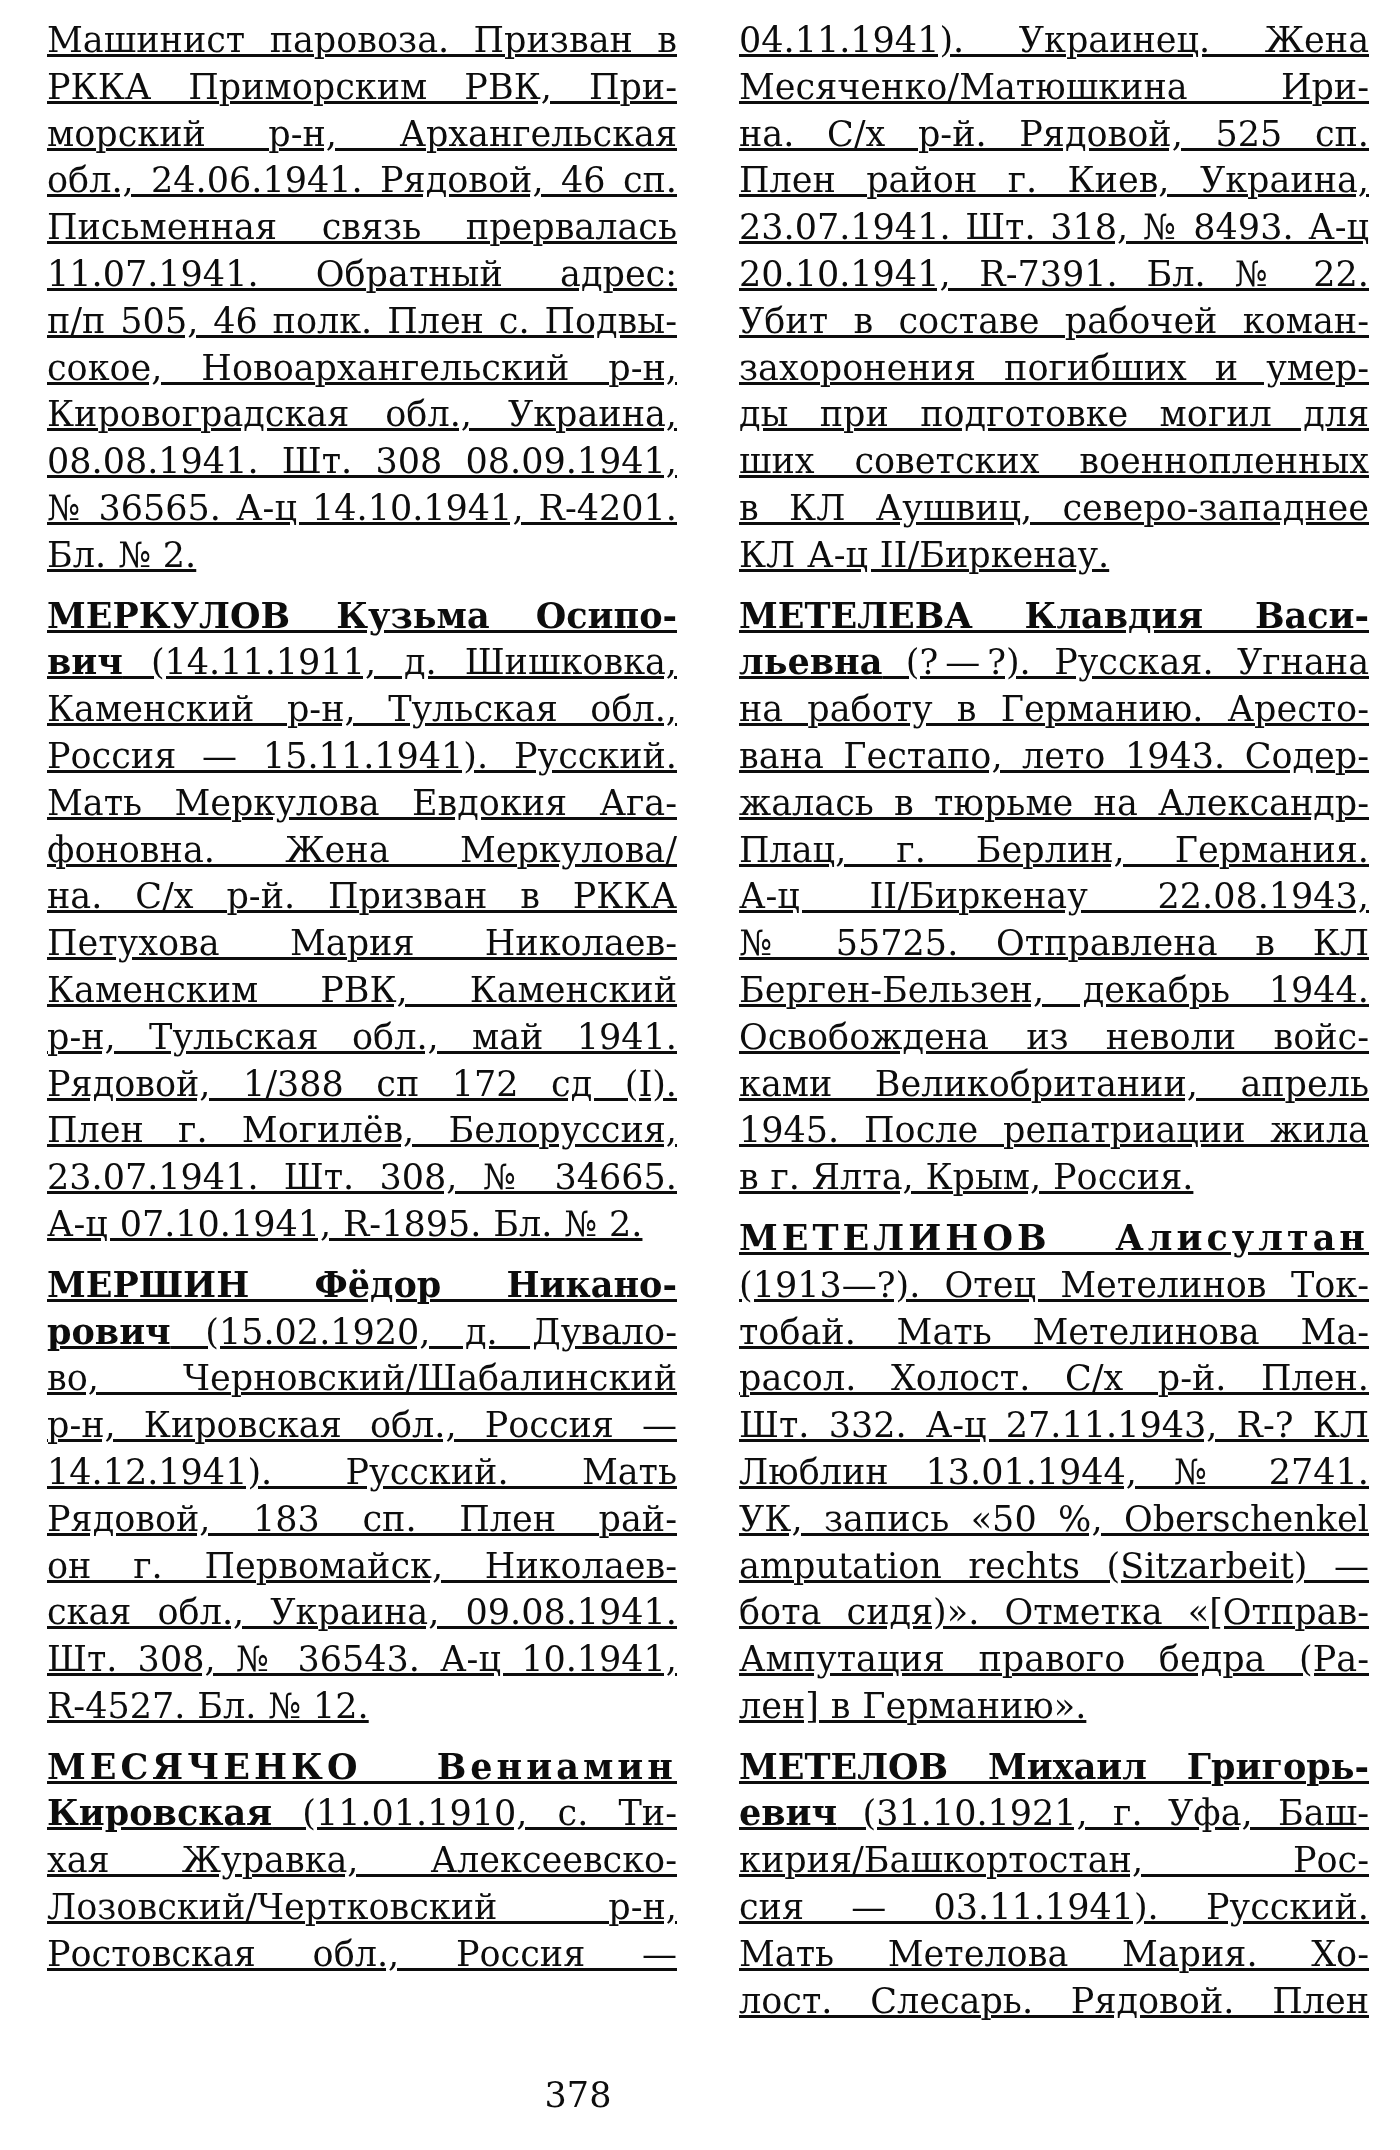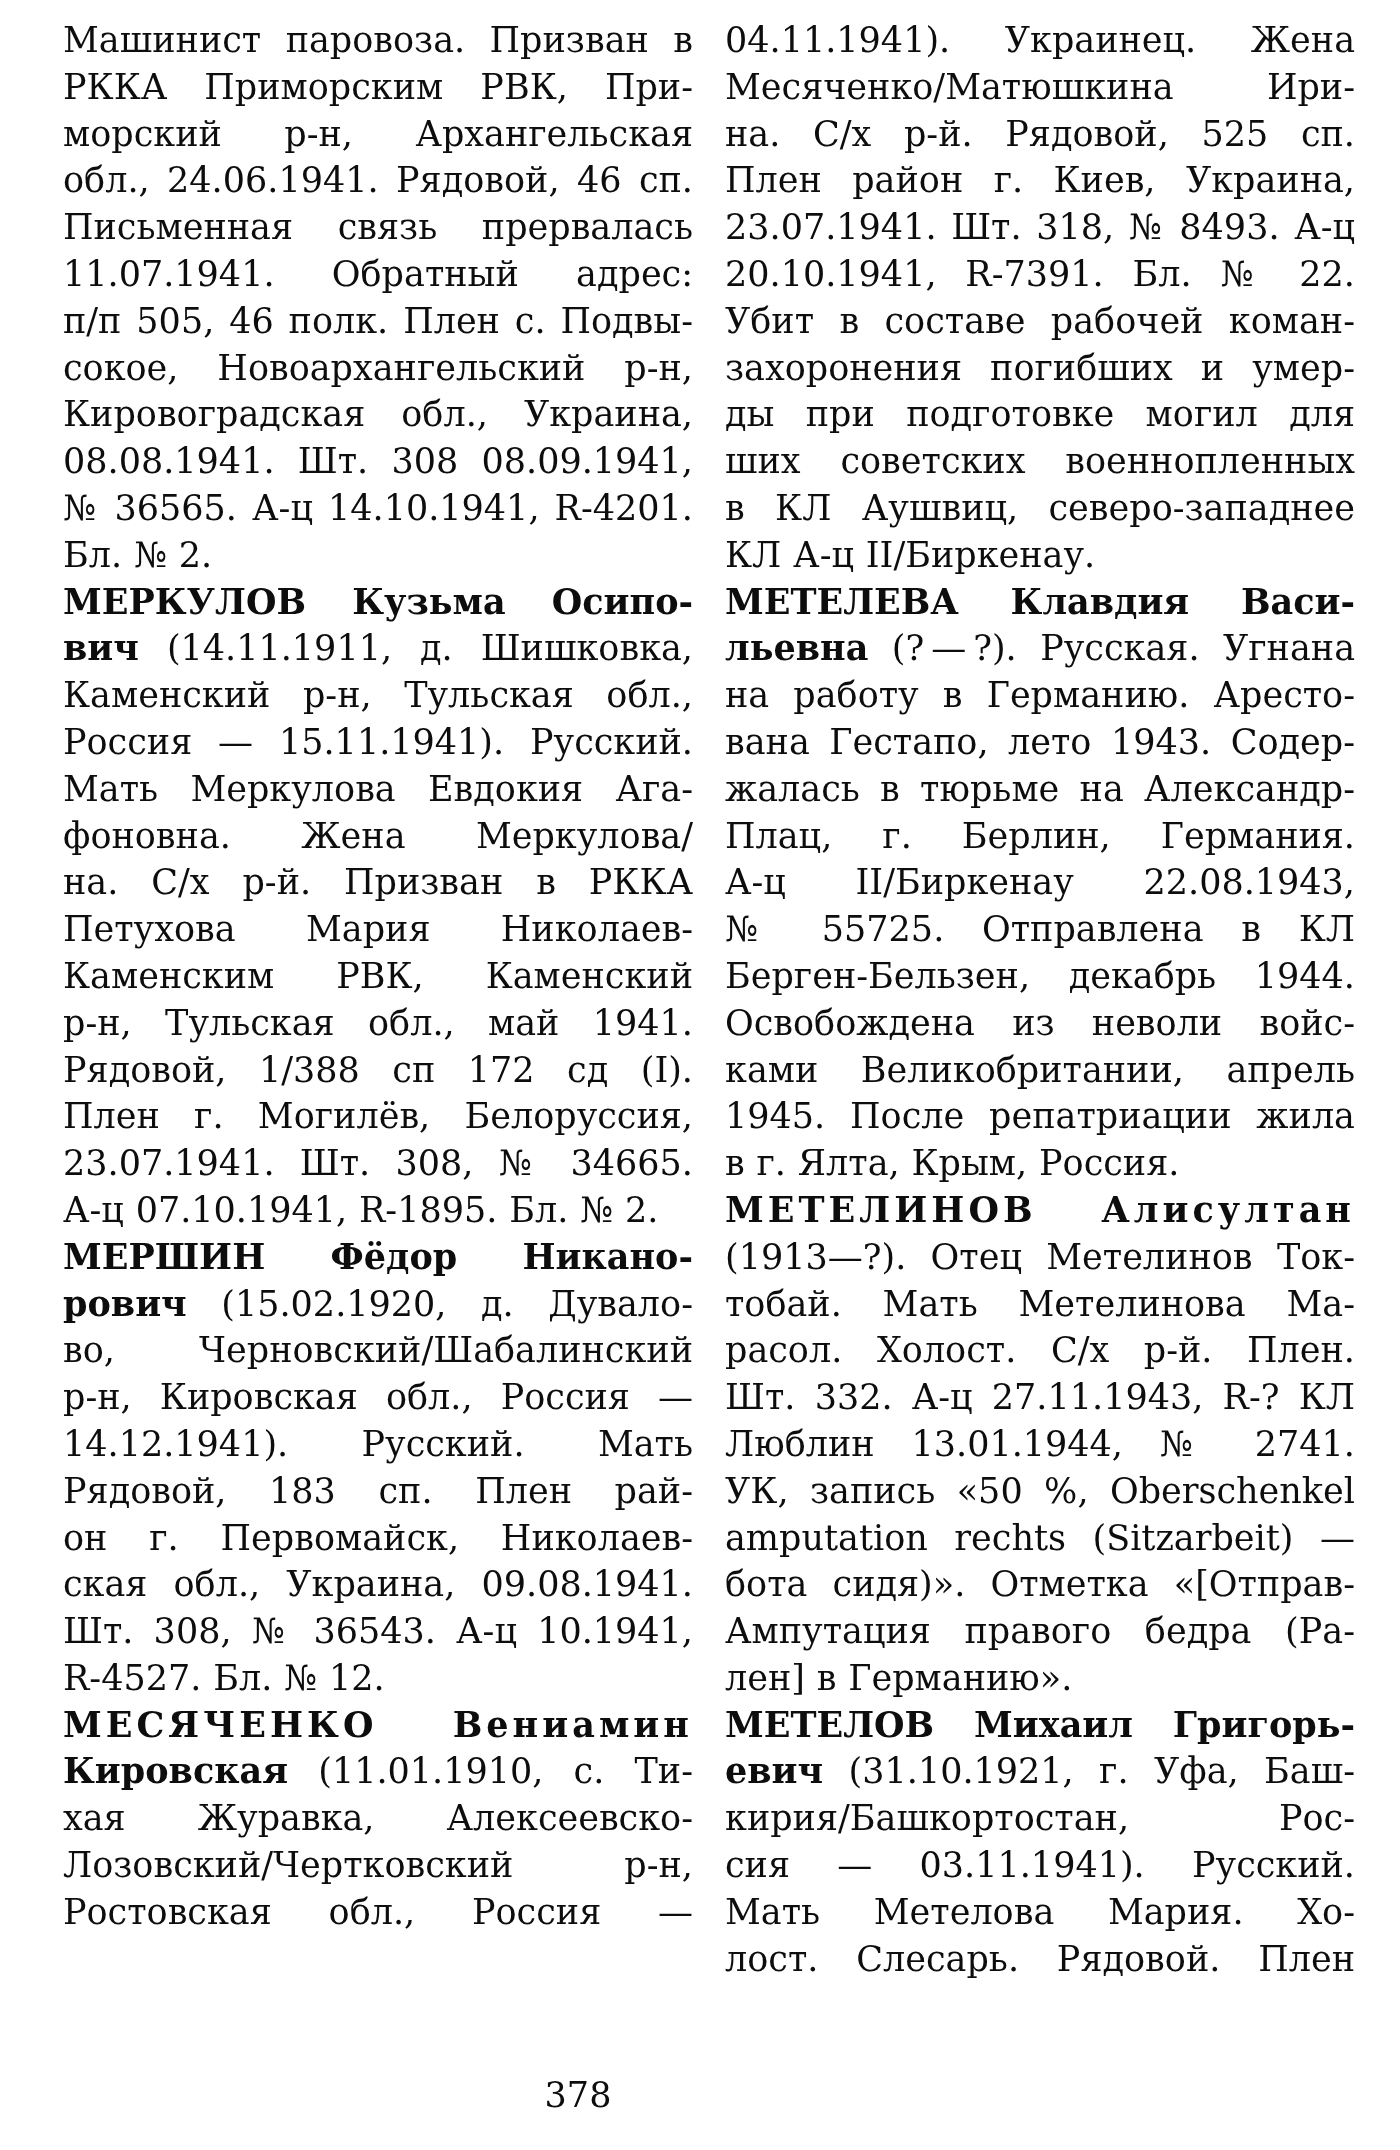--- a/index.html
+++ b/index.html
@@ -10,26 +10,26 @@
   body{
     width:1400px;height:2150px;
     background:var(--paper);
     color:var(--ink);
     font-family:"DejaVu Serif","Liberation Serif",serif;
     position:relative;
     overflow:hidden;
   }
   .page{position:absolute;inset:0;}
   .columns{
-    position:absolute;left:63px;top:17px;
-    display:flex;gap:32px;
+    position:absolute;left:47px;top:17px;
+    display:flex;gap:62px;text-decoration:underline;
   }
   .column{width:630px;}
   .entry{margin:0;}
-  .entry + .entry{}
+  .entry + .entry{margin-top:14px;}
   .line{
     font-size:35px;
     line-height:46.8px;
     text-align:justify;
     text-align-last:justify;
     word-spacing:0.02em;
   }
   .line.last{text-align-last:left;}
   .line.ls{letter-spacing:0.115em;}
   .line b{font-weight:700;}

